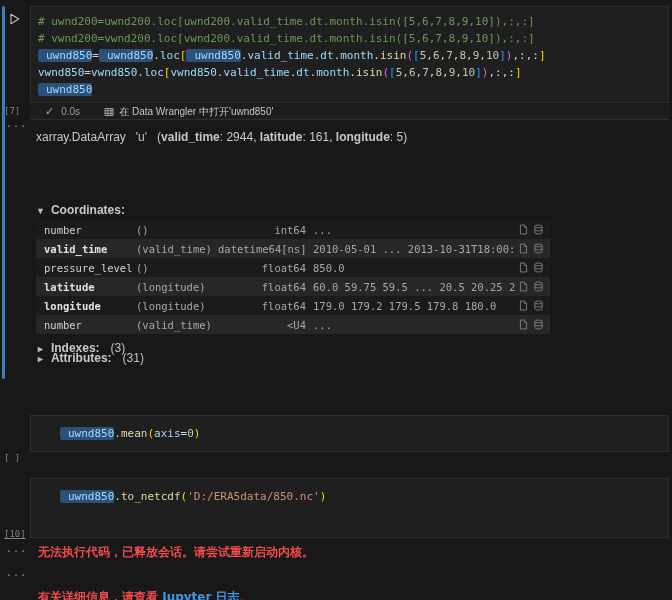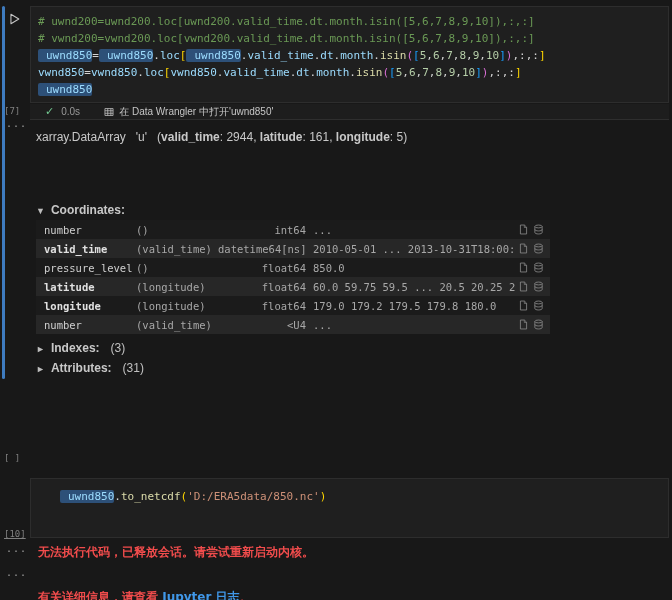--- a/index.html
+++ b/index.html
@@ -56,21 +56,21 @@
 
   
   .values-row{position:absolute;left:37px;top:169px;display:flex;align-items:center;gap:8px;}
   .db-big{display:inline-flex;color:#b0b0b0;cursor:pointer;}
   .values-text{font-size:11px;color:#bdbdbd;}
 
   
   .sec-header{position:absolute;left:36px;font-family:"Liberation Sans",sans-serif;font-size:12px;color:#c8c8c8;cursor:pointer;}
   .coords-h{top:203px;}
   .idx-h{top:341px;}
-  .attr-h{top:361px;}
+  .attr-h{top:351px;}
   .arrow{font-size:9px;color:#bdbdbd;margin-right:6px;}
   .sec-label{font-weight:bold;}
   .sec-count{margin-left:11px;color:#c0c0c0;}
 
   
   .coords-table{position:absolute;left:36px;top:220px;width:514px;font-size:10.5px;}
   .xr-row{display:grid;grid-template-columns:100px 82px 88px 1fr 34px;height:19px;align-items:center;}
   .r-dark{background:#1b1b1b;}
   .r-light{background:#272727;}
   .c-name{padding-left:8px;color:#cfcfcf;white-space:nowrap;}
@@ -253,20 +253,23 @@
     </div>
 
   <div class="sec-header idx-h">
     <span class="arrow">►</span><span class="sec-label">Indexes:</span><span class="sec-count">(3)</span>
   </div>
 
   <div class="sec-header attr-h">
     <span class="arrow">►</span><span class="sec-label">Attributes:</span><span class="sec-count">(31)</span>
   </div>
 
+  <div class="cell cell2">
+    <div class="code"><div class="cl"><span class="tk-vh">uwnd850</span><span class="tk-o">.</span><span class="tk-f">mean</span><span class="tk-b1">(</span><span class="tk-v">axis</span><span class="tk-o">=</span><span class="tk-n">0</span><span class="tk-b1">)</span></div></div>
+  </div>
   <div class="exec exec2">[ ]</div>
 
   <div class="cell cell3">
     <div class="code"><div class="cl"><span class="tk-vh">uwnd850</span><span class="tk-o">.</span><span class="tk-f">to_netcdf</span><span class="tk-b1">(</span><span class="tk-s">'D:/ERA5data/850.nc'</span><span class="tk-b1">)</span></div></div>
   </div>
   <div class="exec exec3">[10]</div>
 
   <div class="gut" style="top:546px">···</div>
   <div class="err e1">无法执行代码，已释放会话。请尝试重新启动内核。</div>
 

